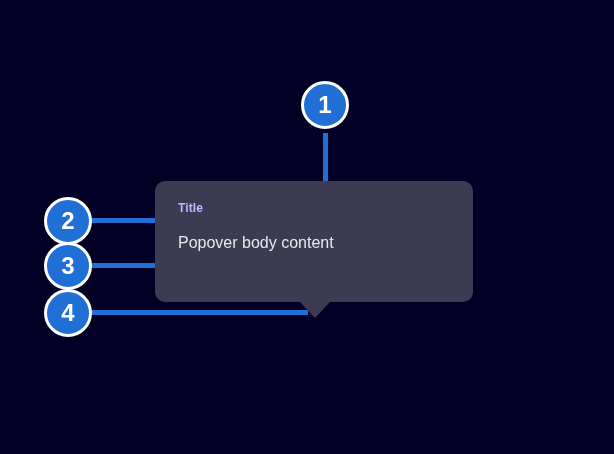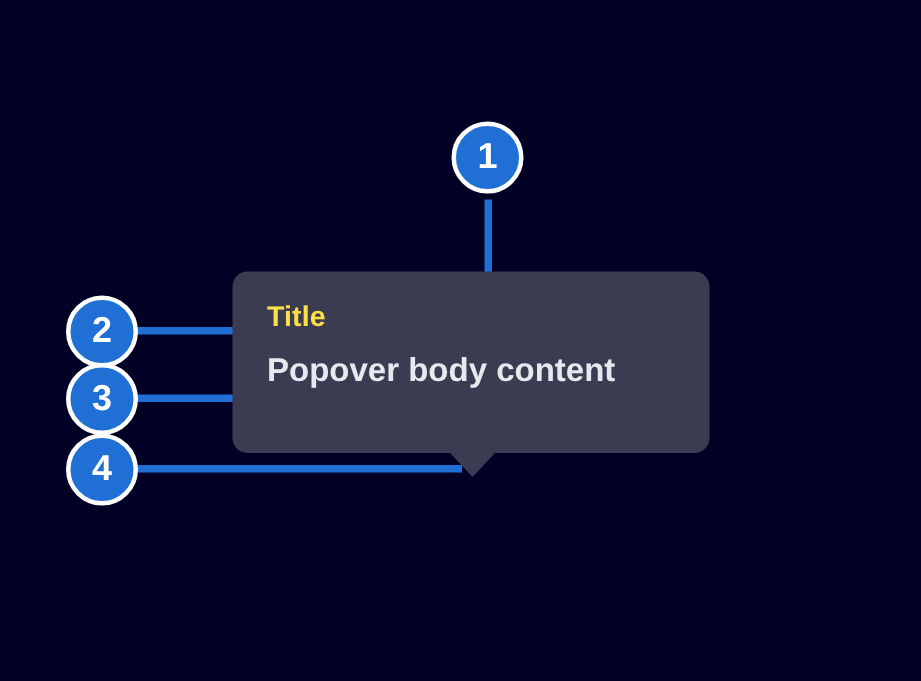--- a/index.html
+++ b/index.html
@@ -63,32 +63,32 @@
     height: 121px;
     background: #3b3c52;
     border-radius: 10px;
     box-sizing: border-box;
     z-index: 3;
   }
   #popover-header {
     position: absolute;
     left: 23px;
     top: 21px;
-    font-size: 19px;
+    font-size: 12px;
     font-weight: bold;
-    color: #fde047;
+    color: #c4b5fd;
     letter-spacing: 0.1px;
     line-height: 1;
   }
   #popover-body {
     position: absolute;
     left: 23px;
     top: 52px;
-    font-size: 22px;
-    font-weight: bold;
+    font-size: 16px;
+    font-weight: normal;
     color: #e8e8ef;
     line-height: 1.25;
     white-space: nowrap;
   }
   #popover-arrow {
     position: absolute;
     left: 145px;
     top: 121px;
     width: 0;
     height: 0;

